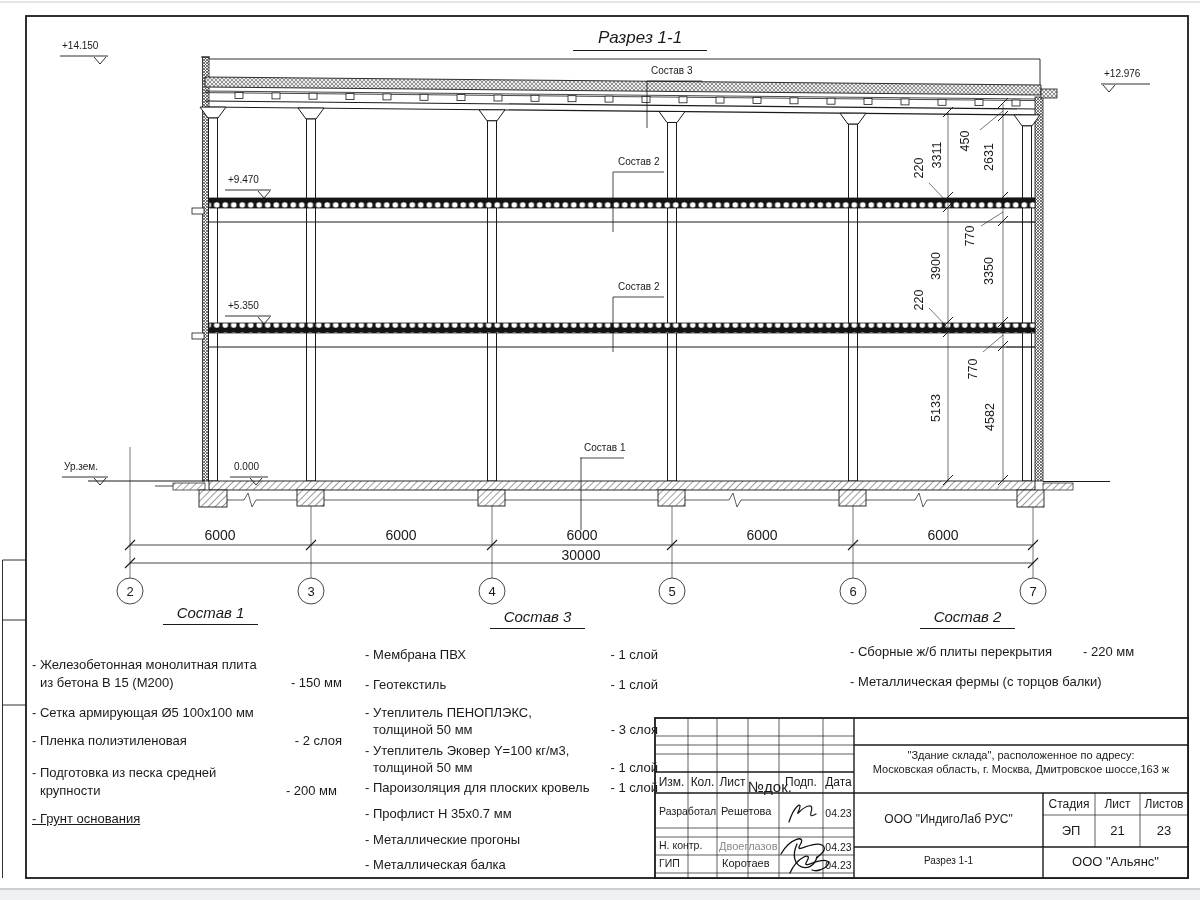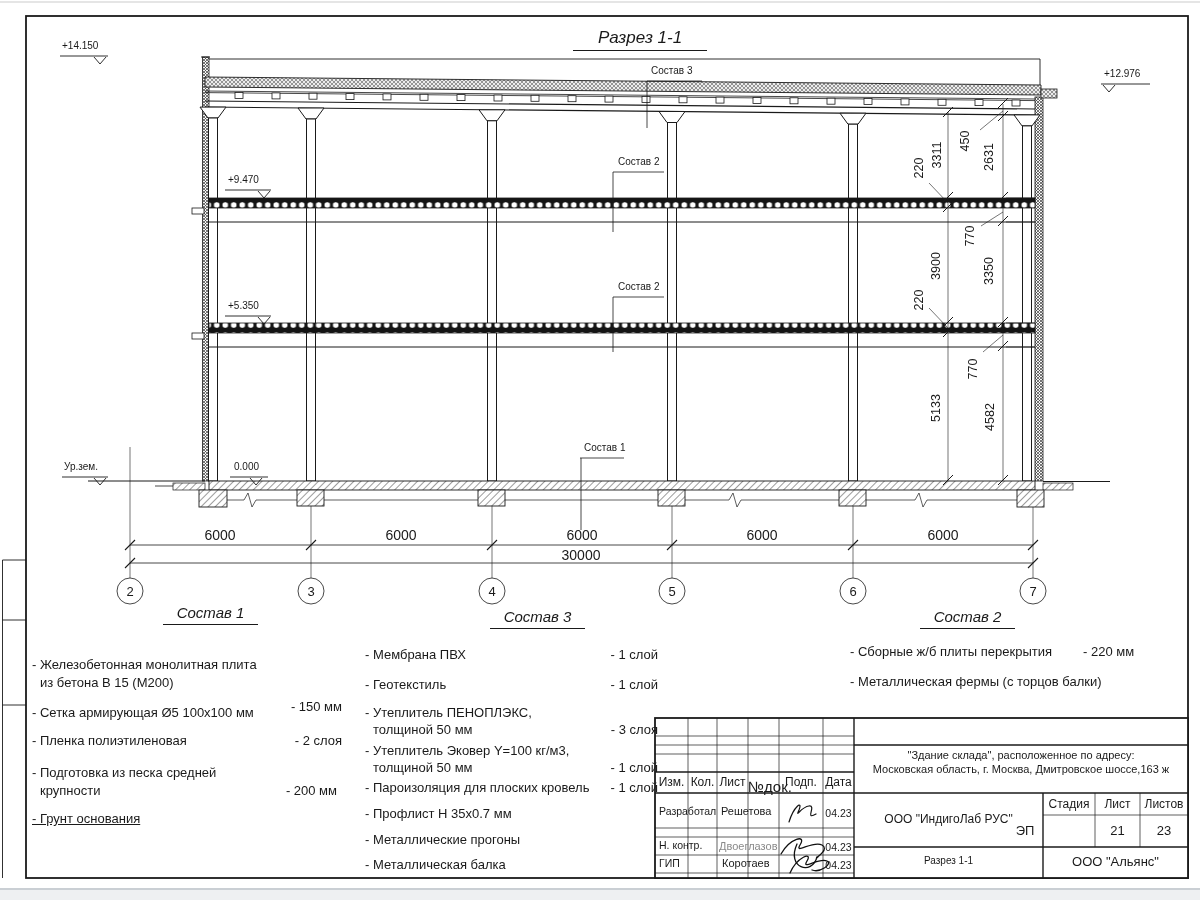--- a/index.html
+++ b/index.html
@@ -306,21 +306,21 @@
   <div class="t fs125" style="left:64px;top:462px;">Ур.зем.</div>
 
   <div class="t fs125" style="left:651px;top:66px;">Состав 3</div>
   <div class="t fs125" style="left:618px;top:157px;">Состав 2</div>
   <div class="t fs125" style="left:618px;top:282px;">Состав 2</div>
   <div class="t fs125" style="left:584px;top:443px;">Состав 1</div>
 
   <div class="t hd" style="left:163px;top:605px;width:95px;text-align:center;">Состав 1</div>
   <div class="t" style="left:32px;top:658px;">- Железобетонная  монолитная плита</div>
   <div class="t" style="left:40px;top:676px;">из бетона В 15 (М200)</div>
-  <div class="t r" style="left:270px;top:676px;width:72px;margin-top:24px;">- 150 мм</div>
+  <div class="t r" style="left:270px;top:676px;width:72px;">- 150 мм</div>
   <div class="t" style="left:32px;top:706px;">- Сетка армирующая Ø5 100х100 мм</div>
   <div class="t" style="left:32px;top:734px;">- Пленка полиэтиленовая</div>
   <div class="t r" style="left:270px;top:734px;width:72px;">-  2 слоя</div>
   <div class="t" style="left:32px;top:766px;">- Подготовка из песка средней</div>
   <div class="t" style="left:40px;top:784px;">крупности</div>
   <div class="t r" style="left:265px;top:784px;width:72px;">- 200 мм</div>
   <div class="t" style="left:32px;top:812px;text-decoration:underline;">- Грунт основания</div>
 
   <div class="t hd" style="left:490px;top:609px;width:95px;text-align:center;">Состав 3</div>
   <div class="t" style="left:365px;top:648px;">- Мембрана ПВХ</div>
@@ -362,20 +362,20 @@
   <div class="t fs11 gray" style="left:719px;top:841px;">Двоеглазов</div>
   <div class="t fs10 c" style="left:824px;top:842px;width:29px;">04.23</div>
   <div class="t fs10" style="left:659px;top:858px;">ГИП</div>
   <div class="t fs11" style="left:722px;top:858px;">Коротаев</div>
   <div class="t fs10 c" style="left:824px;top:860px;width:29px;">04.23</div>
 
   <div class="t fs115 c" style="left:854px;top:813px;width:189px;">ООО "ИндигоЛаб РУС"</div>
   <div class="t fs115 c" style="left:1043px;top:798px;width:52px;">Стадия</div>
   <div class="t fs115 c" style="left:1095px;top:798px;width:45px;">Лист</div>
   <div class="t fs115 c" style="left:1140px;top:798px;width:48px;">Листов</div>
-  <div class="t fs13 c" style="left:997px;top:824px;width:56px;">ЭП</div>
+  <div class="t fs13 c" style="left:1043px;top:824px;width:56px;">ЭП</div>
   <div class="t fs13 c" style="left:1095px;top:824px;width:45px;">21</div>
   <div class="t fs13 c" style="left:1140px;top:824px;width:48px;">23</div>
   <div class="t fs125 c" style="left:854px;top:856px;width:189px;">Разрез 1-1</div>
   <div class="t fs13 c" style="left:1043px;top:855px;width:145px;">ООО "Альянс"</div>
 </div>
 
 </div>
 
 </body></html>

